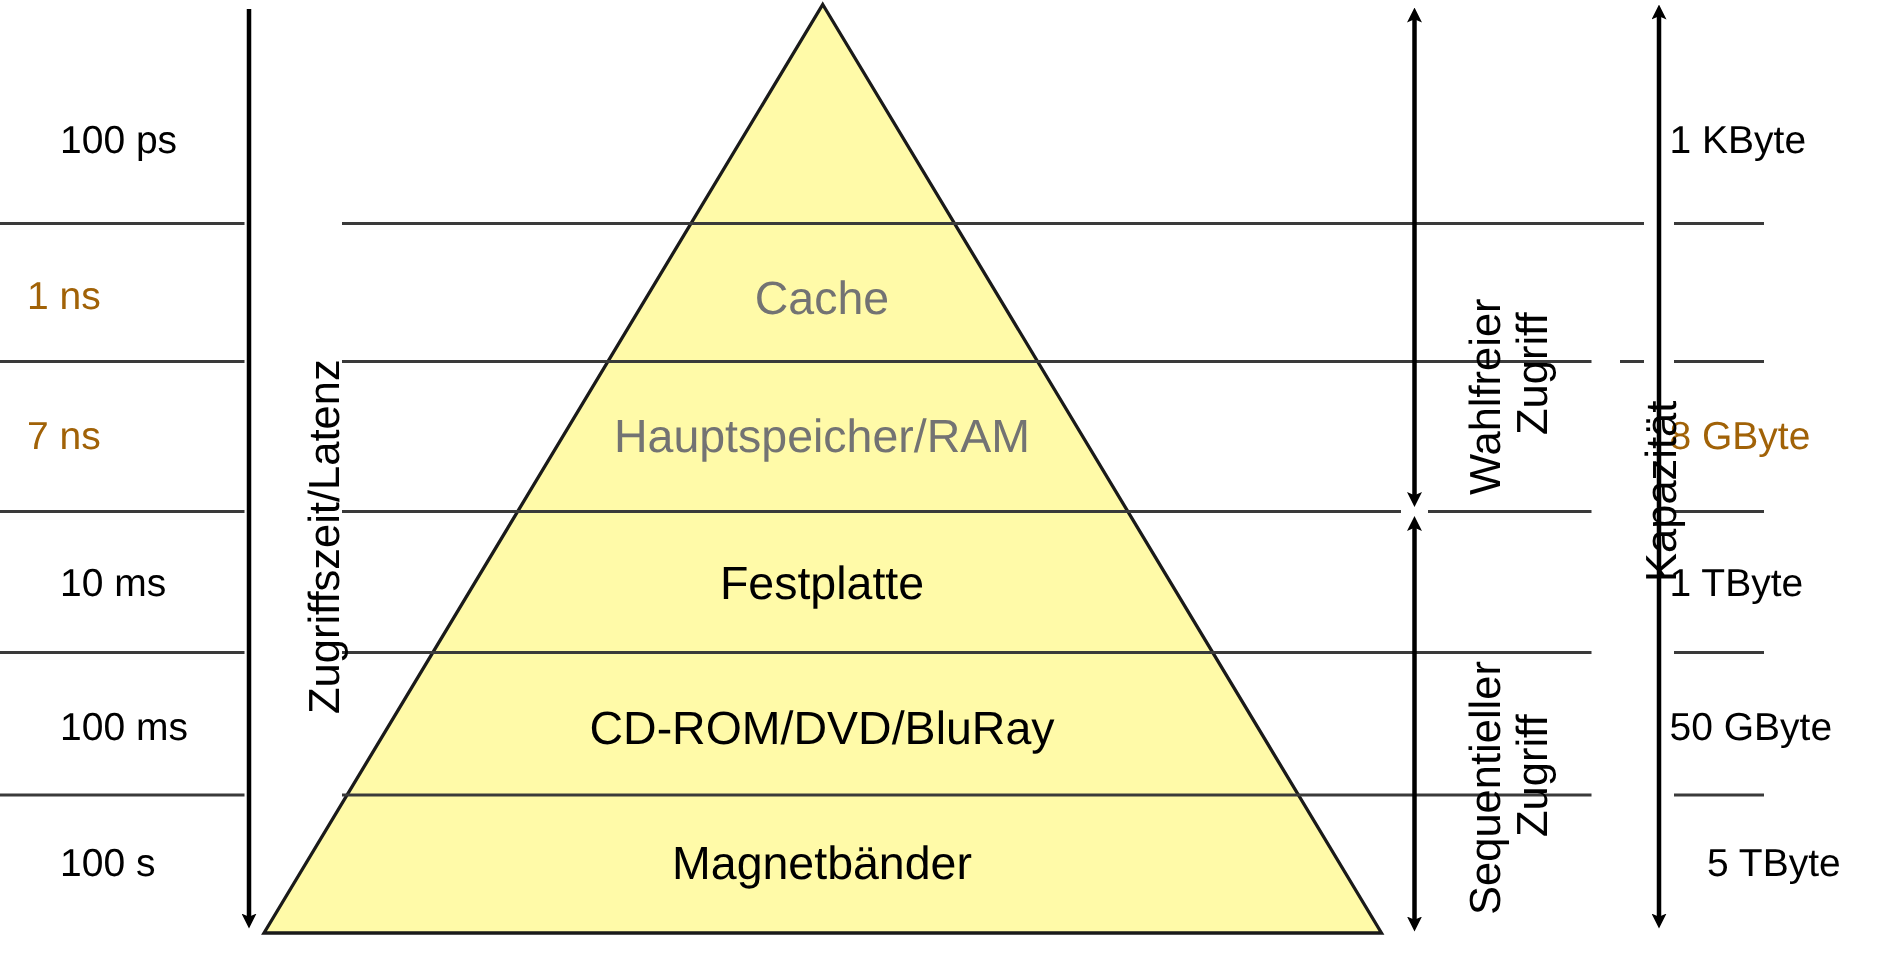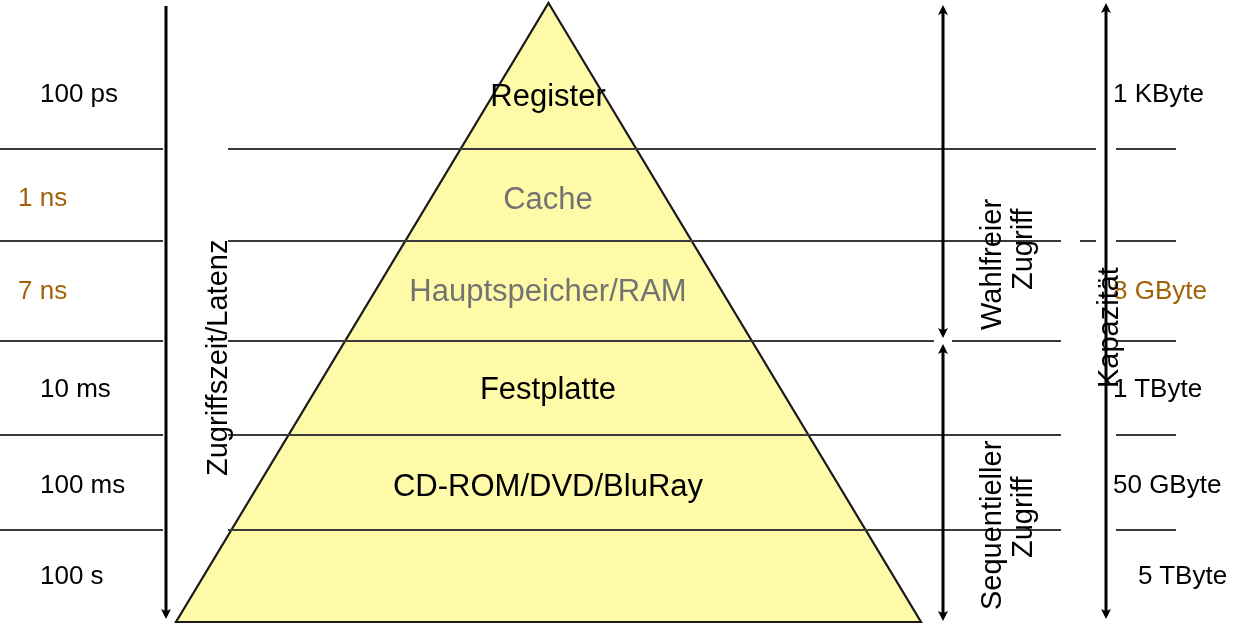--- a/index.html
+++ b/index.html
@@ -98,30 +98,30 @@
 
     <line x1="1106" y1="206" x2="1106" y2="614" stroke="#000000" stroke-width="3" marker-end="url(#arrHead)"></line>
 
     <line x1="1106" y1="206" x2="1106" y2="8" stroke="#000000" stroke-width="3" marker-end="url(#arrHead)"></line>
 
     <line x1="943" y1="10" x2="943" y2="333" stroke="#000000" stroke-width="3" marker-start="url(#arrTail)" marker-end="url(#arrHead)"></line>
 
     <line x1="943" y1="349" x2="943" y2="616" stroke="#000000" stroke-width="3" marker-start="url(#arrTail)" marker-end="url(#arrHead)"></line>
   </svg>
 
-  <div class="tier-label" style="left:348px; top:80px; width:400px;">Register</div>
 
   <div class="tier-label blue" style="left:348px; top:183px; width:400px;">Cache</div>
 
   <div class="tier-label" style="left:298px; top:373px; width:500px;">Festplatte</div>
 
   <div class="tier-label blue" style="left:298px; top:275px; width:500px;">Hauptspeicher/RAM</div>
 
   <div class="tier-label" style="left:273px; top:470px; width:550px;">CD-ROM/DVD/BluRay</div>
 
+  <div class="tier-label" style="left:298px; top:560px; width:500px;">Magnetbänder</div>
 
   <div class="side-label" style="left:40px; top:80px;">100 ps</div>
 
   <div class="side-label blue" style="left:18px; top:184px;">1 ns</div>
 
   <div class="side-label blue" style="left:18px; top:277px;">7 ns</div>
 
   <div class="side-label" style="left:40px; top:375px;">10 ms</div>
 
   <div class="side-label" style="left:40px; top:471px;">100 ms</div>

